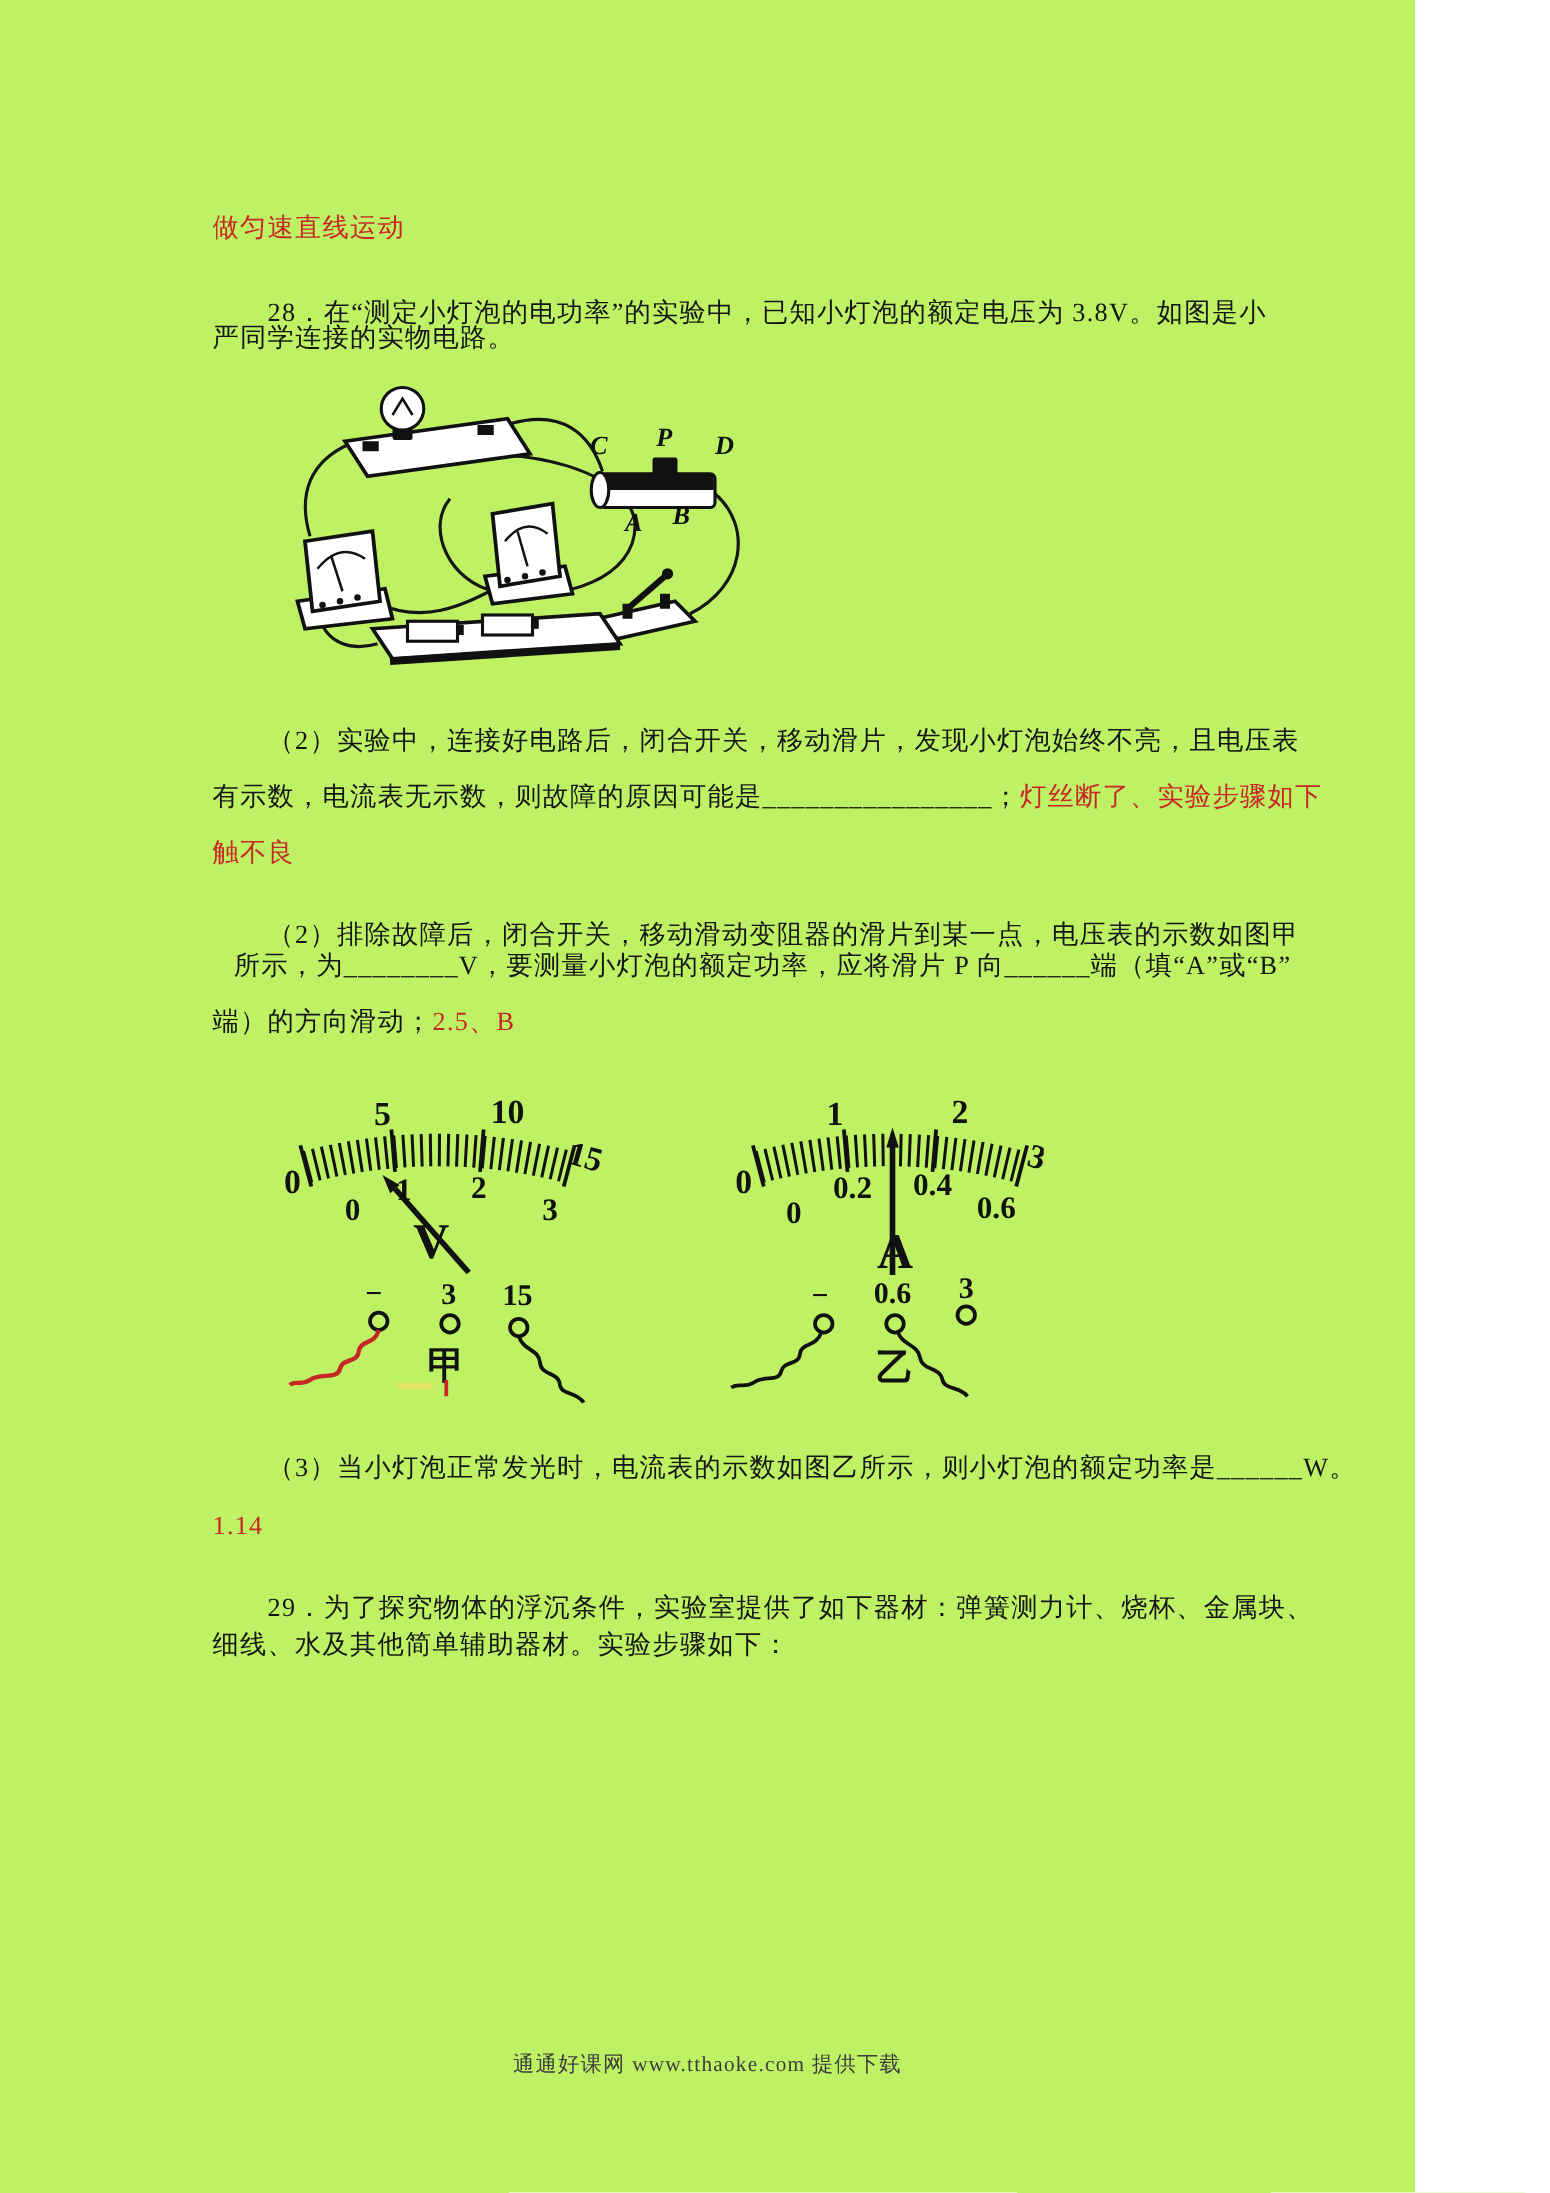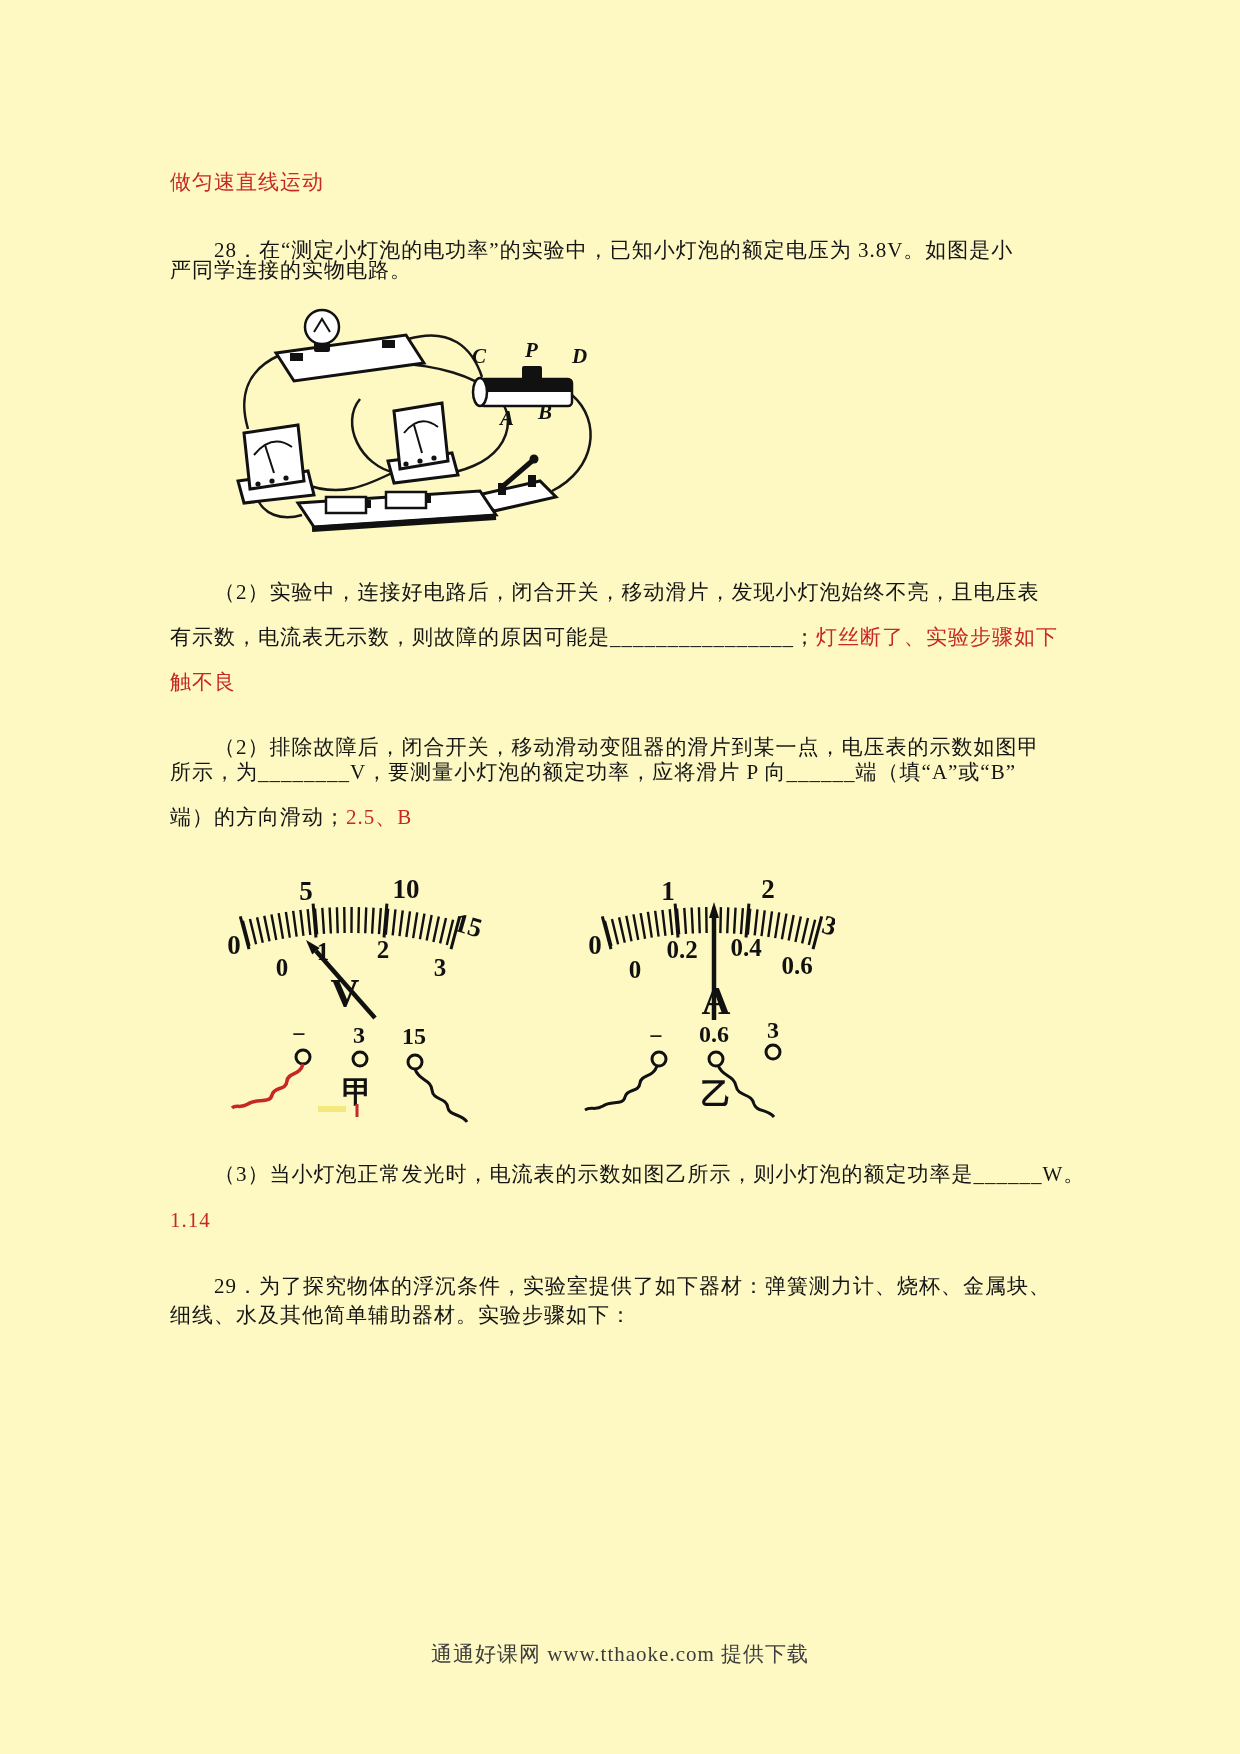--- a/index.html
+++ b/index.html
@@ -1,26 +1,26 @@
 <!DOCTYPE html>
 <html><head>
 <meta charset="utf-8">
 <style>
   html,body{margin:0;padding:0;background:#ffffff;}
-  .page{position:relative;width:1240px;height:1754px;background:#fef9c3;overflow:hidden;
+  .page{position:relative;width:1132px;height:1754px;background:#bef264;overflow:hidden;
         font-family:"Liberation Serif","DejaVu Serif",serif;color:#151515;}
   .line{position:absolute;left:170px;white-space:nowrap;font-size:21px;letter-spacing:1px;}
   .ind{left:214px;}
   .red{color:#c62828;}
   .fig{position:absolute;}
   svg text{font-family:"Liberation Serif","DejaVu Serif",serif;fill:#111;}
   .dn{font-weight:bold;}
   .lbl{font-style:italic;font-weight:bold;}
   .footer{position:absolute;left:0;right:0;top:1640px;text-align:center;
-          font-size:21px;color:#3d3d3d;letter-spacing:1px;}
+          font-size:17px;color:#3d3d3d;letter-spacing:1px;}
 </style>
 </head>
 <body>
 
 <div class="page">
 
   <div class="line red" style="top:168px;">做匀速直线运动</div>
 
   <div class="line ind" style="top:212px;margin-top:24px;">28．在“测定小灯泡的电功率”的实验中，已知小灯泡的额定电压为 3.8V。如图是小</div>
   <div class="line" style="top:256px;">严同学连接的实物电路。</div>
@@ -96,21 +96,21 @@
     </g>
   </svg>
 
   <div class="line ind" style="top:578px;">（2）实验中，连接好电路后，闭合开关，移动滑片，发现小灯泡始终不亮，且电压表</div>
   <div class="line" style="top:623px;">
     <span>有示数，电流表无示数，则故障的原因可能是________________；</span><span class="red">灯丝断了、实验步骤如下</span>
   </div>
   <div class="line red" style="top:668px;">触不良</div>
 
   <div class="line ind" style="top:713px;margin-top:20px;">（2）排除故障后，闭合开关，移动滑动变阻器的滑片到某一点，电压表的示数如图甲</div>
-  <div class="line" style="top:758px;">所示，为________V，要测量小灯泡的额定功率，应将滑片 P 向______端（填“A”或“B”</div>
+  <div class="line" style="top:758px;margin-left:17px;">所示，为________V，要测量小灯泡的额定功率，应将滑片 P 向______端（填“A”或“B”</div>
   <div class="line" style="top:803px;">
     <span>端）的方向滑动；</span><span class="red">2.5、B</span>
   </div>
 
   <svg class="fig" style="left:210px;top:850px;" width="290" height="280" viewBox="0 0 290 280">
     <g>
       <path d="M35,83.7 A410,410 0 0 1 245,83.7" fill="none" stroke="#111" stroke-width="26" stroke-dasharray="2.4 4.7"></path>
       <g stroke="#111" stroke-width="3">
         <line x1="39" y1="99.2" x2="30.3" y2="66.3"></line>
         <line x1="106" y1="87.5" x2="103.1" y2="53.6"></line>

